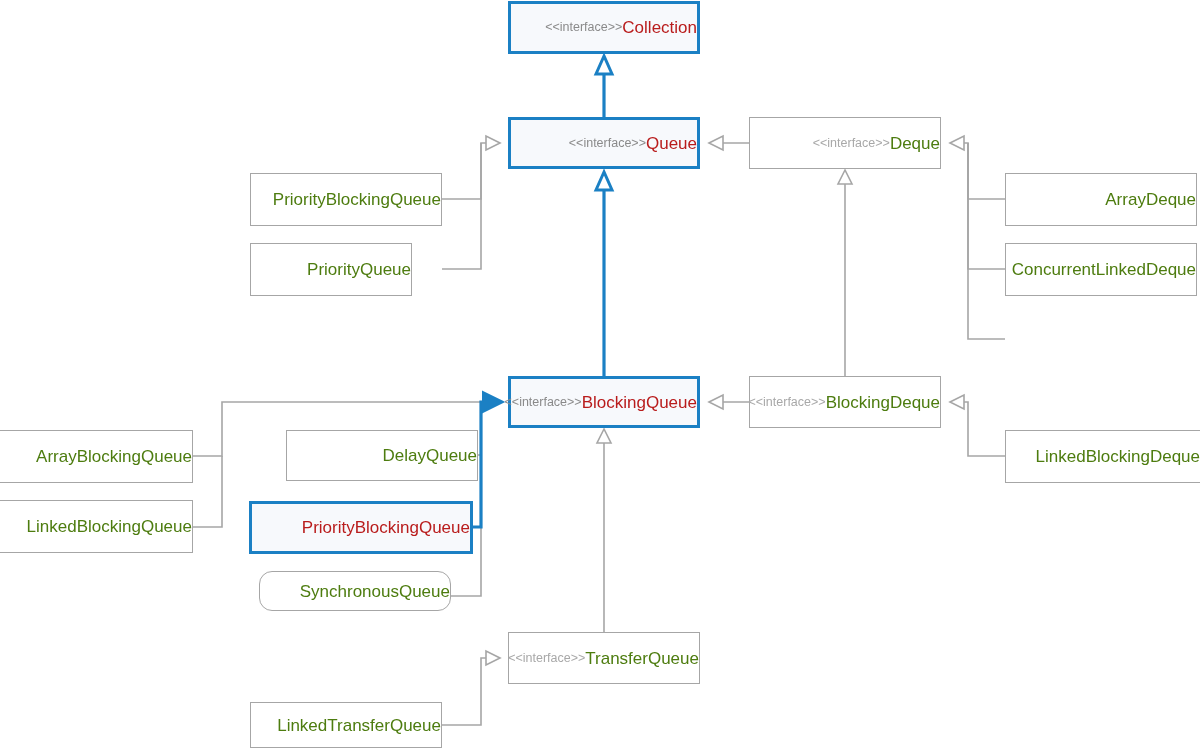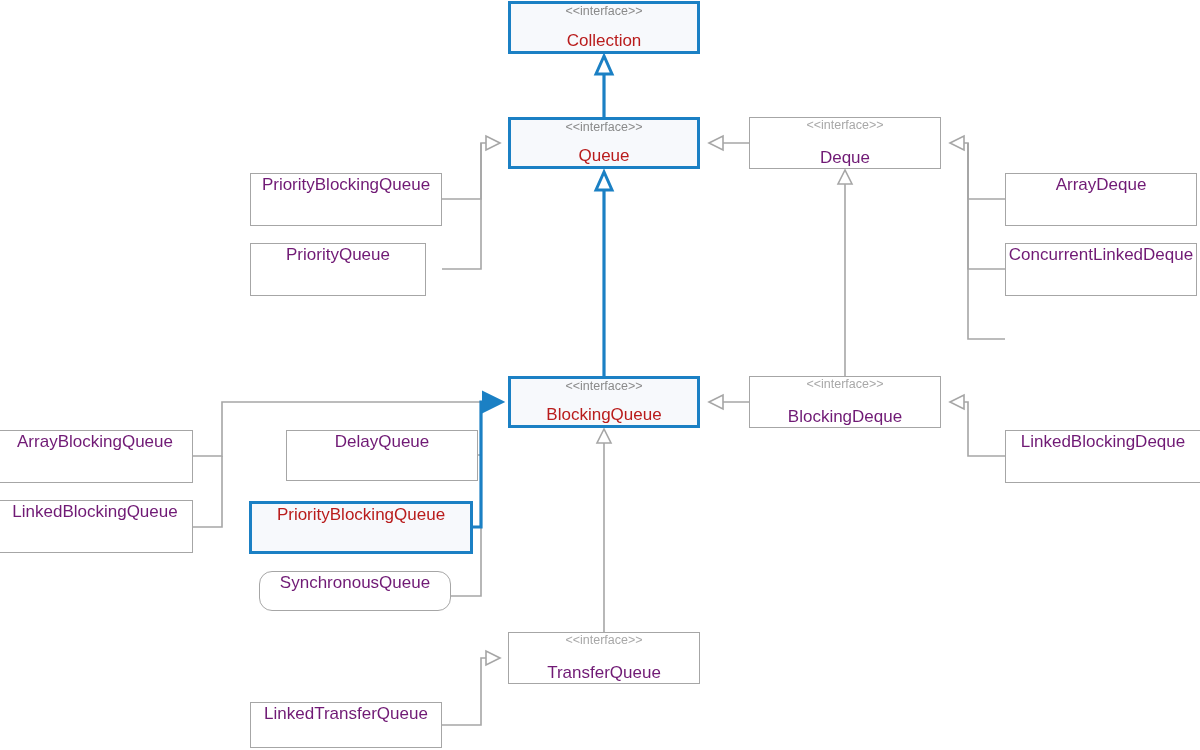--- a/index.html
+++ b/index.html
@@ -20,37 +20,37 @@
     left: 0;
     top: 0;
     width: 1200px;
     height: 750px;
     pointer-events: none;
   }
   .node {
     position: absolute;
     box-sizing: border-box;
     display: flex;
-    flex-direction: column;
+    flex-direction: row;
     align-items: center;
-    justify-content: space-between;
+    justify-content: flex-end;
     background: #ffffff;
     border: 1.6px solid #a6a6a6;
     z-index: 2;
   }
   .node .stereotype {
     font-size: 12.5px;
     line-height: 15px;
     color: #a8a8a8;
     white-space: nowrap;
   }
   .node .name {
     font-size: 17px;
     line-height: 21px;
-    color: #701a75;
+    color: #4d7c0f;
     white-space: nowrap;
   }
   
   .node.hl {
     border: 3px solid #1b80c4;
     background: #f7f9fc;
   }
   .node.hl .stereotype {
     color: #8a8a8a;
   }
@@ -141,21 +141,21 @@
     <span class="name">Queue</span>
   </div>
     <div class="node" style="left: 749px; top: 117px; width: 192px; height: 52px;">
     <span class="stereotype">&lt;&lt;interface&gt;&gt;</span>
     <span class="name">Deque</span>
   </div>
     <div class="node" style="left: 250px; top: 173px; width: 192px; height: 53px;">
 
     <span class="name">PriorityBlockingQueue</span>
   </div>
-    <div class="node" style="left: 250px; top: 243px; width: 176px; height: 53px;">
+    <div class="node" style="left: 250px; top: 243px; width: 162px; height: 53px;">
 
     <span class="name">PriorityQueue</span>
   </div>
     <div class="node" style="left: 1005px; top: 173px; width: 192px; height: 53px;">
 
     <span class="name">ArrayDeque</span>
   </div>
     <div class="node" style="left: 1005px; top: 243px; width: 192px; height: 53px;">
 
     <span class="name">ConcurrentLinkedDeque</span>

